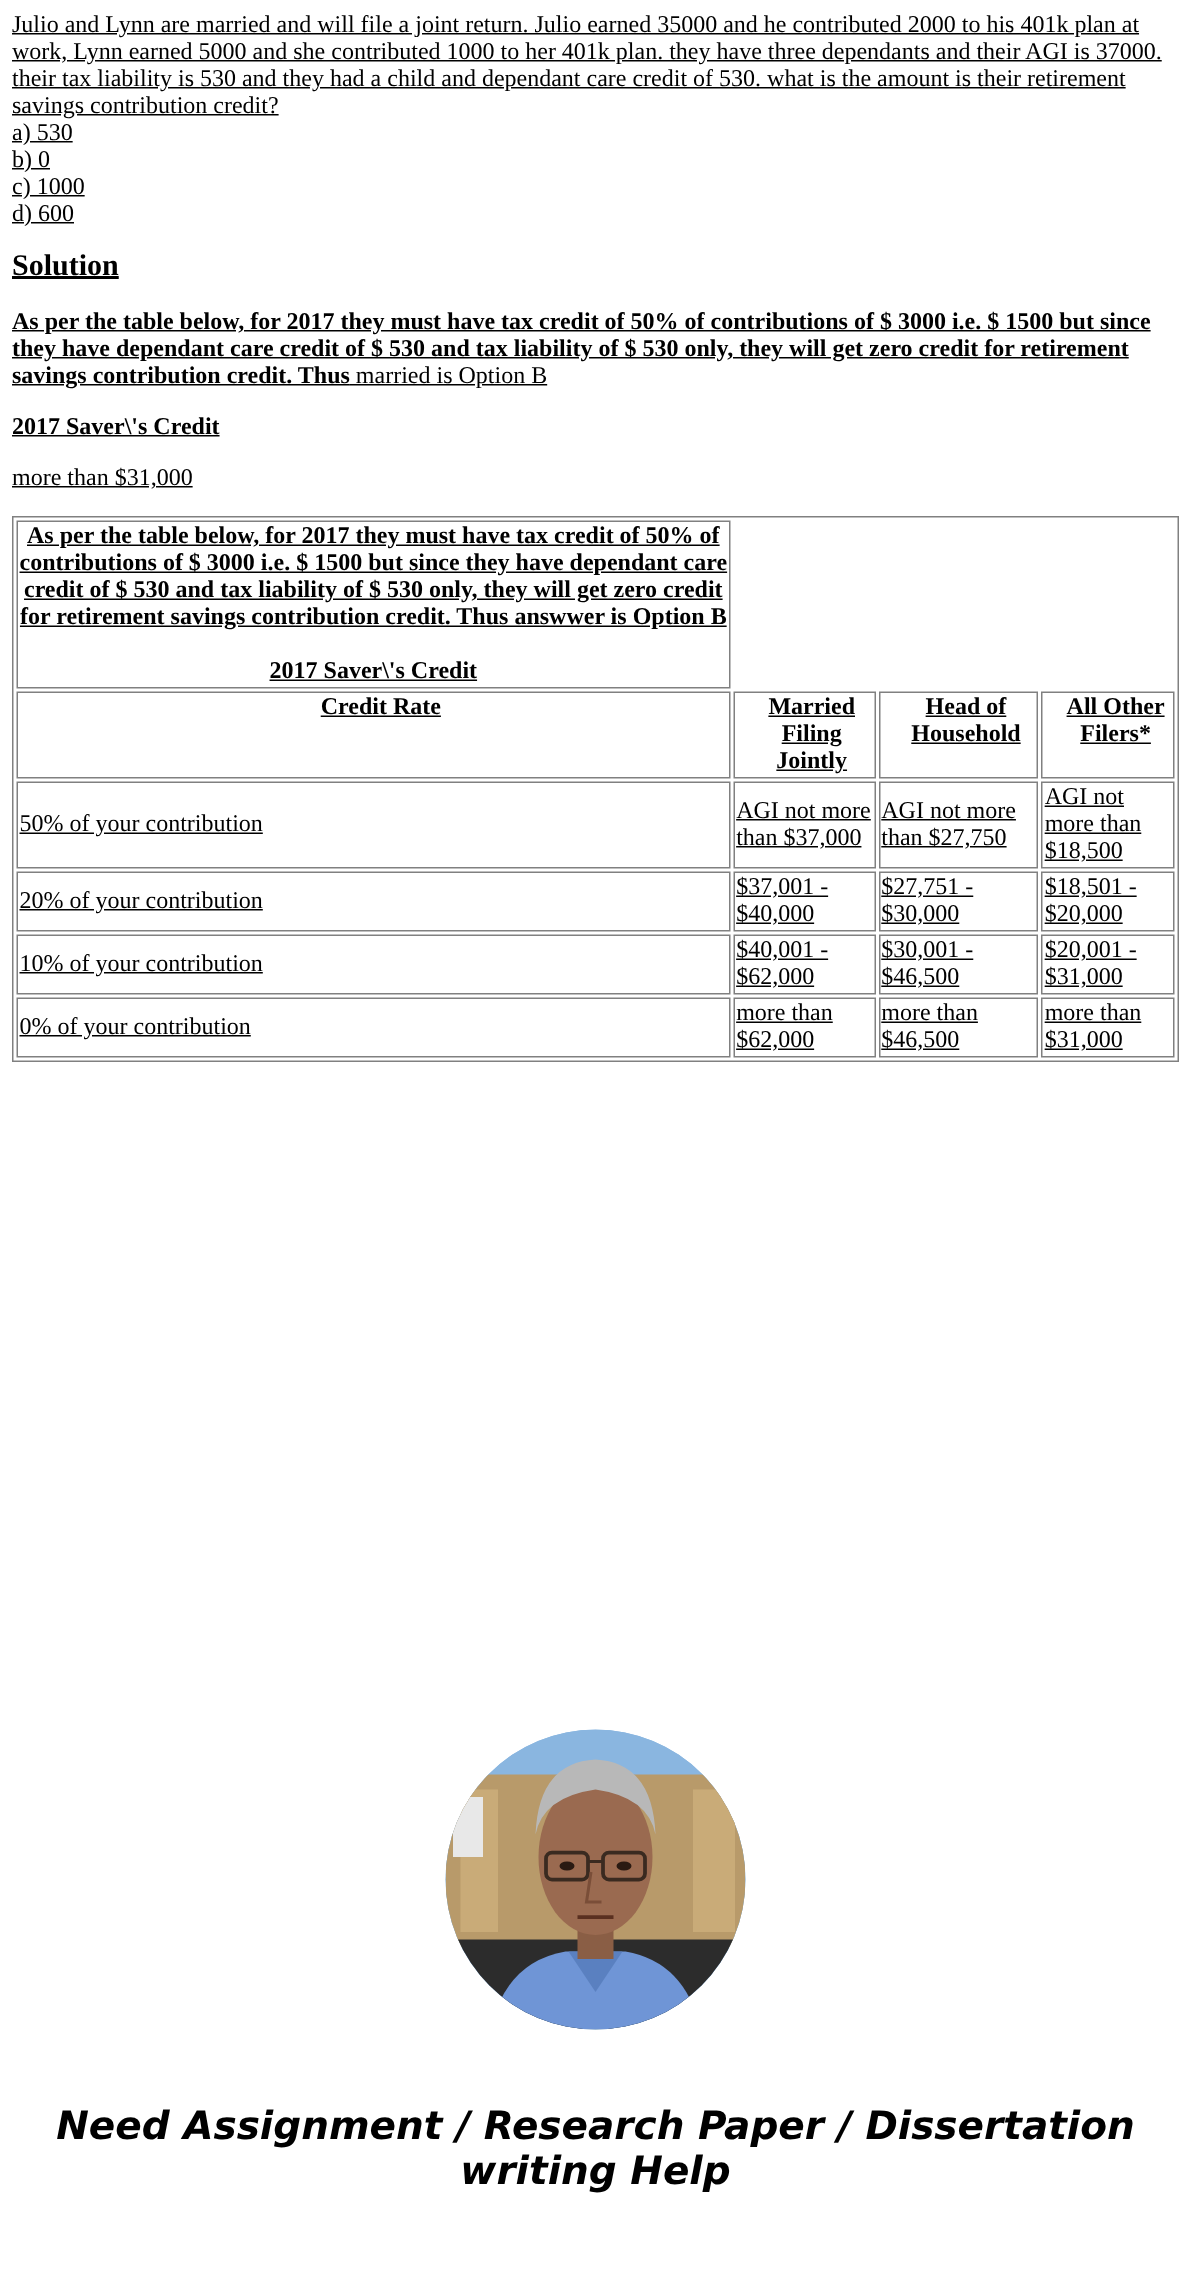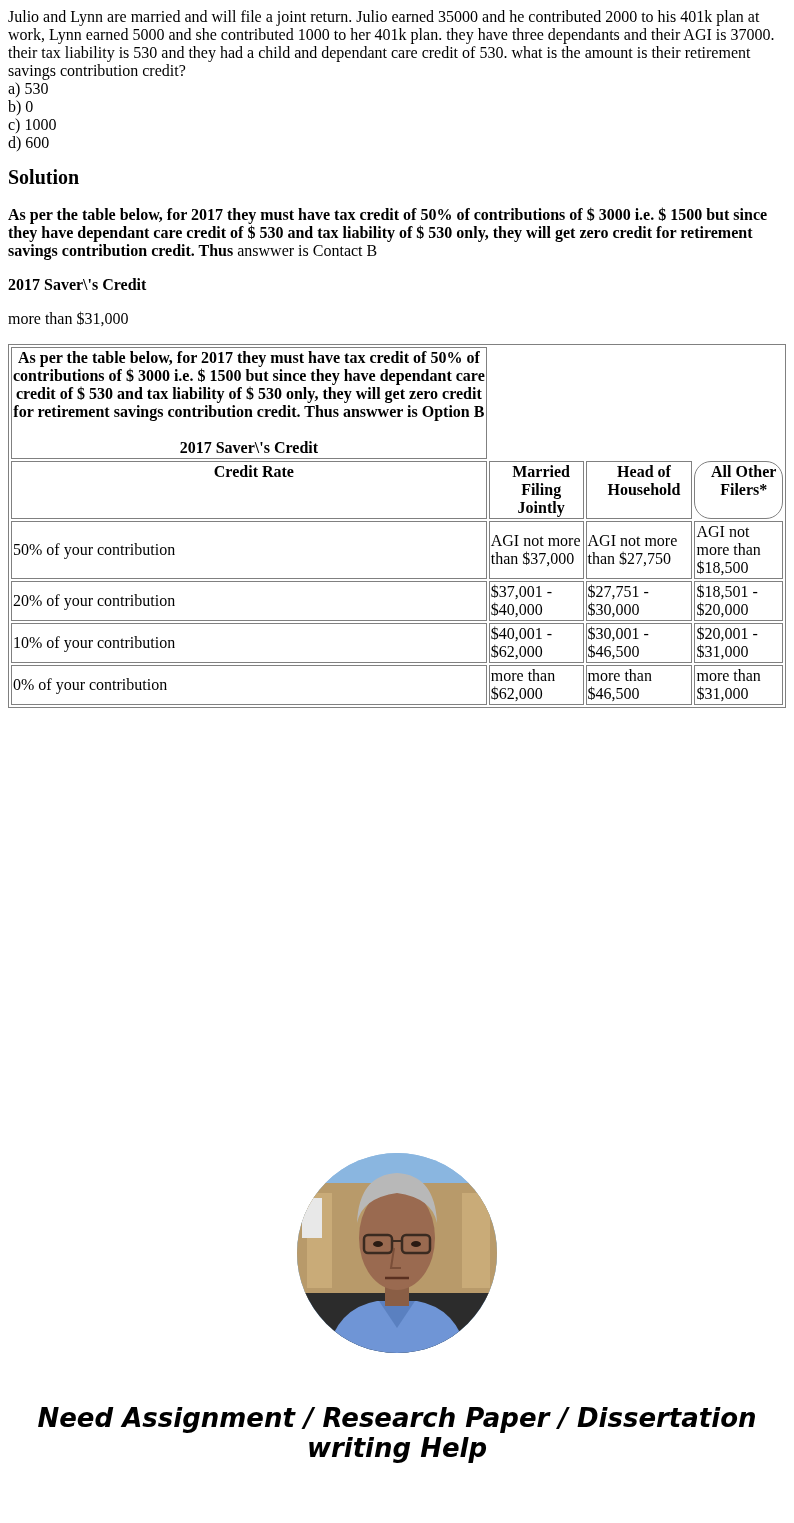--- a/index.html
+++ b/index.html
@@ -6,21 +6,21 @@
   body {
     width: 794px;
     height: 1523px;
     position: relative;
     font-family: "Liberation Serif", serif;
     font-size: 16px;
     line-height: 18px;
     color: #000;
     overflow: hidden;
   }
-  .content { position: absolute; left: 8px; top: 8px; width: 778px; }
+  .content { position: absolute; left: 8px; top: 8px; width: 778px; text-decoration: underline; }
   .question p { margin: 0; }
   .options div { margin: 0; }
   h3.solution-title {
     font-size: 20px;
     font-weight: bold;
     margin: 14px 0 18px 0;
     line-height: 22px;
   }
   .sol-para { margin: 0 0 16px 0; }
   .sol-para b { font-weight: bold; }
@@ -84,41 +84,41 @@
     <div class="options">
       <div>a) 530</div>
       <div>b) 0</div>
       <div>c) 1000</div>
       <div>d) 600</div>
     </div>
   </div>
 
   <h3 class="solution-title">Solution</h3>
 
-  <p class="sol-para"><b>As per the table below, for 2017 they must have tax credit of 50% of contributions of $ 3000 i.e. $ 1500 but since they have dependant care credit of $ 530 and tax liability of $ 530 only, they will get zero credit for retirement savings contribution credit. Thus</b><span> answwer is Contact B</span></p>
+  <p class="sol-para"><b>As per the table below, for 2017 they must have tax credit of 50% of contributions of $ 3000 i.e. $ 1500 but since they have dependant care credit of $ 530 and tax liability of $ 530 only, they will get zero credit for retirement savings contribution credit. Thus</b><span> married is Option B</span></p>
 
   <p class="saver-title">2017 Saver\'s Credit</p>
 
   <p class="stray">more than $31,000</p>
 
   <table class="credit-table">
     <tbody>
         <tr>
       <td class="caption-cell" style="width:492px;">
         <div>As per the table below, for 2017 they must have tax credit of 50% of contributions of $ 3000 i.e. $ 1500 but since they have dependant care credit of $ 530 and tax liability of $ 530 only, they will get zero credit for retirement savings contribution credit. Thus answwer is Option B</div>
         <div class="cap-gap"></div>
         <div>2017 Saver\'s Credit</div>
       </td>
       <td class="empty-cell" colspan="3"></td>
     </tr>
     <tr>
       <th style="height:52px;">Credit Rate</th>
       <th style="width:82px;text-align:center;">Married Filing Jointly</th>
       <th style="width:94px;">Head of Household</th>
-      <th style="width:76px;border-radius:17px;">All Other Filers*</th>
+      <th style="width:76px;">All Other Filers*</th>
     </tr>
     <tr>
       <td class="rate">50% of your contribution</td>
       <td class="val">AGI not more than $37,000</td>
       <td class="val">AGI not more than $27,750</td>
       <td class="val">AGI not more than $18,500</td>
     </tr>
     <tr>
       <td class="rate">20% of your contribution</td>
       <td class="val">$37,001 - $40,000</td>

